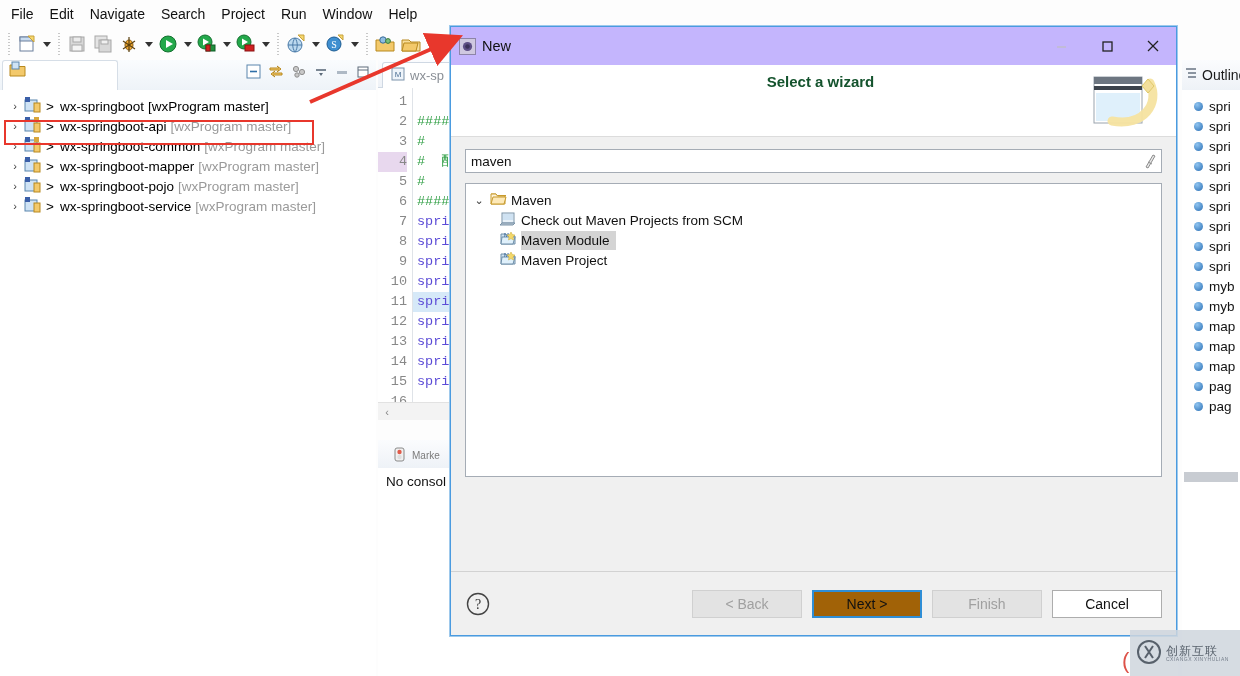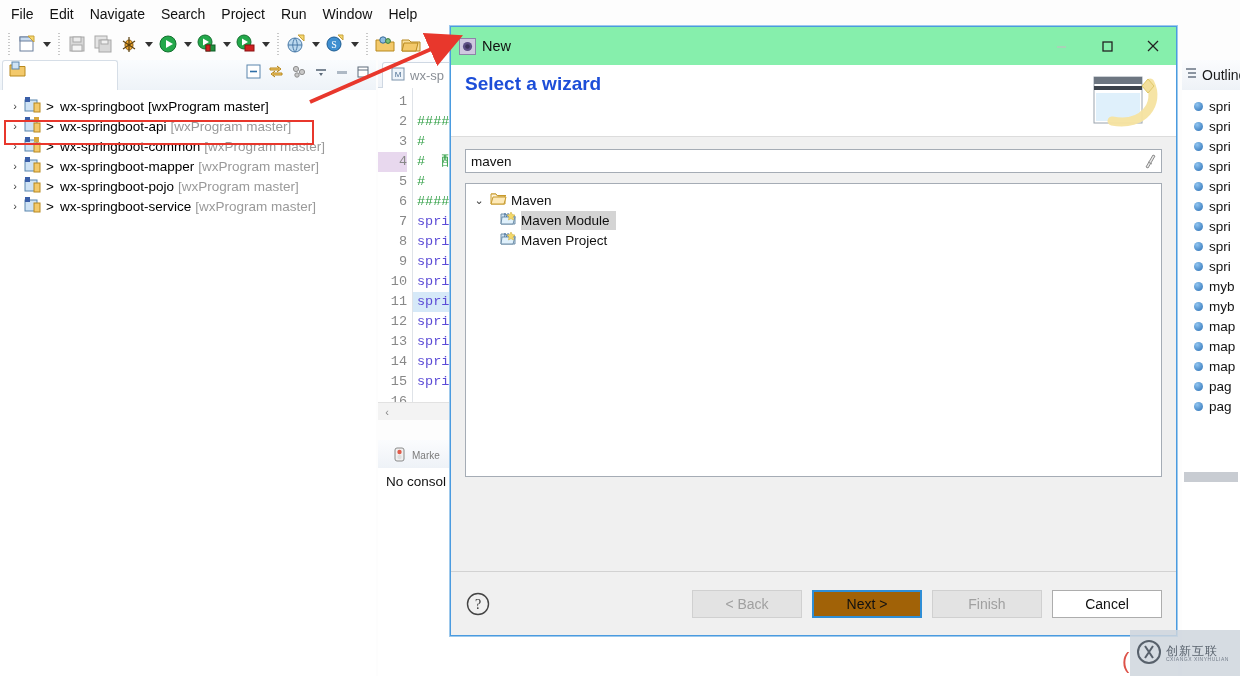--- a/index.html
+++ b/index.html
@@ -102,29 +102,29 @@
   .ol-list { padding-top: 6px; }
   .ol-row { height: 20px; display: flex; align-items: center; gap: 6px; padding-left: 12px;
      font-size: 13.5px; color: #111; white-space: nowrap; }
   .ol-dot { width: 9px; height: 9px; border-radius: 50%;
      background: radial-gradient(circle at 35% 30%, #8fc4f0, #2a6fb5); flex: none; }
   .ol-scroll { position: absolute; left: 2px; top: 412px; width: 54px; height: 10px; background: #c8ccd2; }
 
   
   .dialog { position: absolute; left: 450px; top: 26px; width: 727px; height: 610px;
      background: #f0f0f0; border: 1px solid #4a9be0; box-shadow: 0 0 0 1px #9ec9ec; z-index: 20; }
-  .dlg-title { height: 38px; background: #86efac; display: flex; align-items: center; padding-left: 8px; }
+  .dlg-title { height: 38px; background: #c4b5fd; display: flex; align-items: center; padding-left: 8px; }
   .dlg-title-icon { width: 17px; height: 17px; margin-right: 6px; }
   .dlg-title-text { font-size: 14.5px; color: #111; }
   .dlg-winbtns { margin-left: auto; display: flex; height: 38px; }
   .winbtn { width: 46px; height: 38px; display: flex; align-items: center; justify-content: center; }
 
   .dlg-header { position: relative; height: 72px; background: #fff;
      border-bottom: 1px solid #dcdcdc; padding: 8px 0 0 14px; }
-  .dlg-h1 { font-size: 19px; font-weight: bold; color: #1d4ed8; }
+  .dlg-h1 { font-size: 15px; font-weight: bold; color: #14532d; text-align: center; }
   .dlg-h2 { font-size: 14px; color: #222; margin-top: 12px; padding-left: 12px; }
   .dlg-banner { position: absolute; right: 12px; top: 4px; width: 78px; height: 64px; }
 
   .dlg-body { padding: 12px 14px 0 14px; }
   .dlg-label { font-size: 13.5px; color: #111; margin-bottom: 5px; }
   .dlg-search { position: relative; height: 24px; background: #fff; border: 1px solid #a5acb5;
      display: flex; align-items: center; padding: 0 24px 0 5px; }
   .dlg-search-val { font-size: 13.5px; color: #111; }
   .dlg-search-icon { position: absolute; right: 4px; top: 3px; }
 
@@ -632,20 +632,31 @@
           <span>
             <svg width="17" height="15" viewBox="0 0 17 15">
                 <path d="M1 3h5l1.5 1.5H16" fill="none" stroke="#c79a2c"></path>
                 <path d="M1 3h5l1.5 2H15v8H1z" fill="#fff3d8" stroke="#c79a2c"></path>
                 <path d="M3 6h13l-2 7H1z" fill="#fde9b8" stroke="#c79a2c"></path>
               </svg>
           </span>
           <span>Maven</span>
         </div>
 
+        <div class="wz-row">
+          <span class="ind"></span>
+          <span>
+            <svg width="17" height="15" viewBox="0 0 17 15">
+                <rect x="2" y="2" width="12" height="10" fill="#e8f1f8" stroke="#7b93a8"></rect>
+                <rect x="3" y="3" width="10" height="6" fill="#cfe2f2"></rect>
+                <path d="M2 12h13l-2 2H0z" fill="#b8c6d2" stroke="#7b93a8"></path>
+              </svg>
+          </span>
+          <span>Check out Maven Projects from SCM</span>
+        </div>
 
         <div class="wz-row">
           <span class="ind"></span>
           <span>
             <svg width="17" height="15" viewBox="0 0 17 15">
                 <path d="M1 3h5l1.5 2H15v8H1z" fill="#cfe2f2" stroke="#6e8ea8"></path>
                 <path d="M2 6h13l-2 7H1z" fill="#dff0fb" stroke="#6e8ea8"></path>
                 <text x="4" y="6" font-size="6" fill="#2f5f8f" font-family="Liberation Sans, sans-serif">M</text>
                 <polygon points="11,1 12.4,3.6 15,4 13,6 13.5,9 11,7.6 8.5,9 9,6 7,4 9.6,3.6" fill="#f3d86a" stroke="#c9a937" stroke-width=".5"></polygon>
               </svg>

